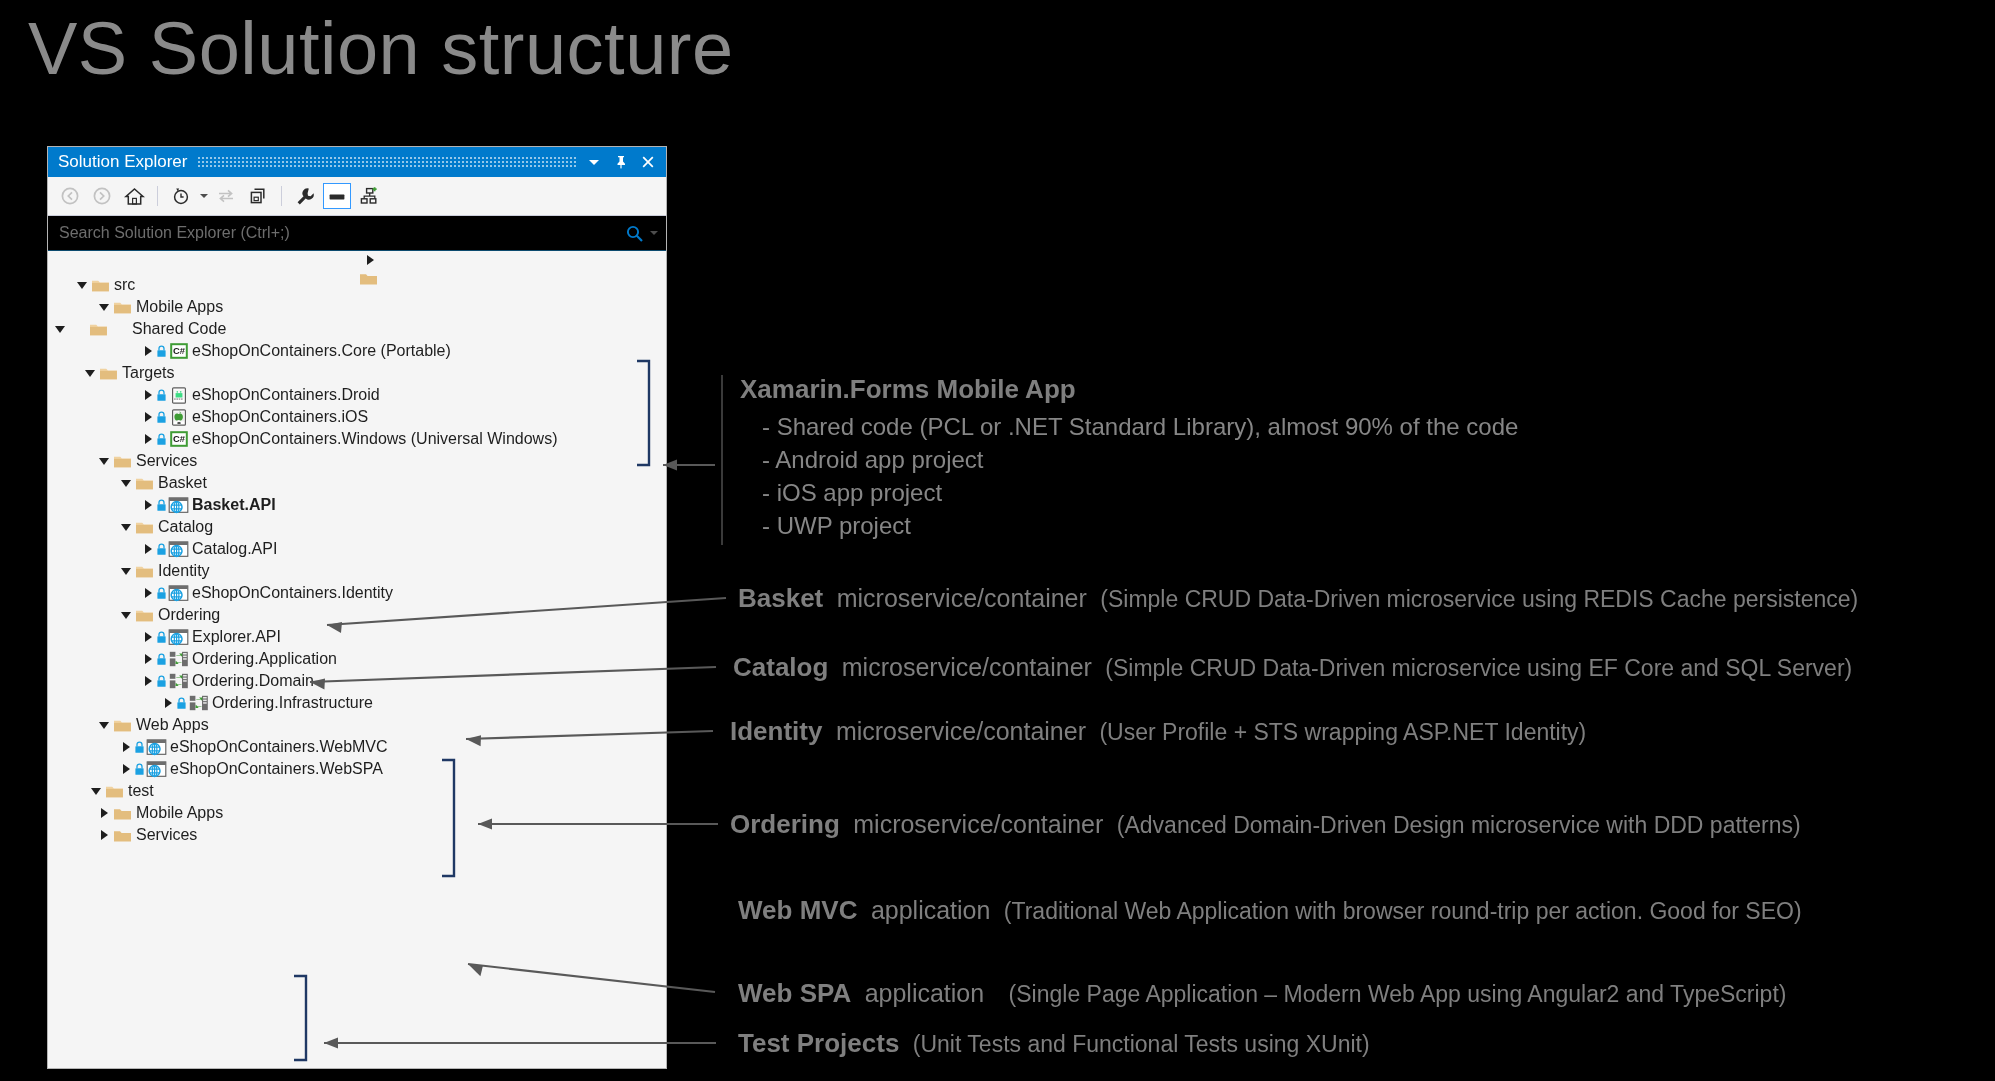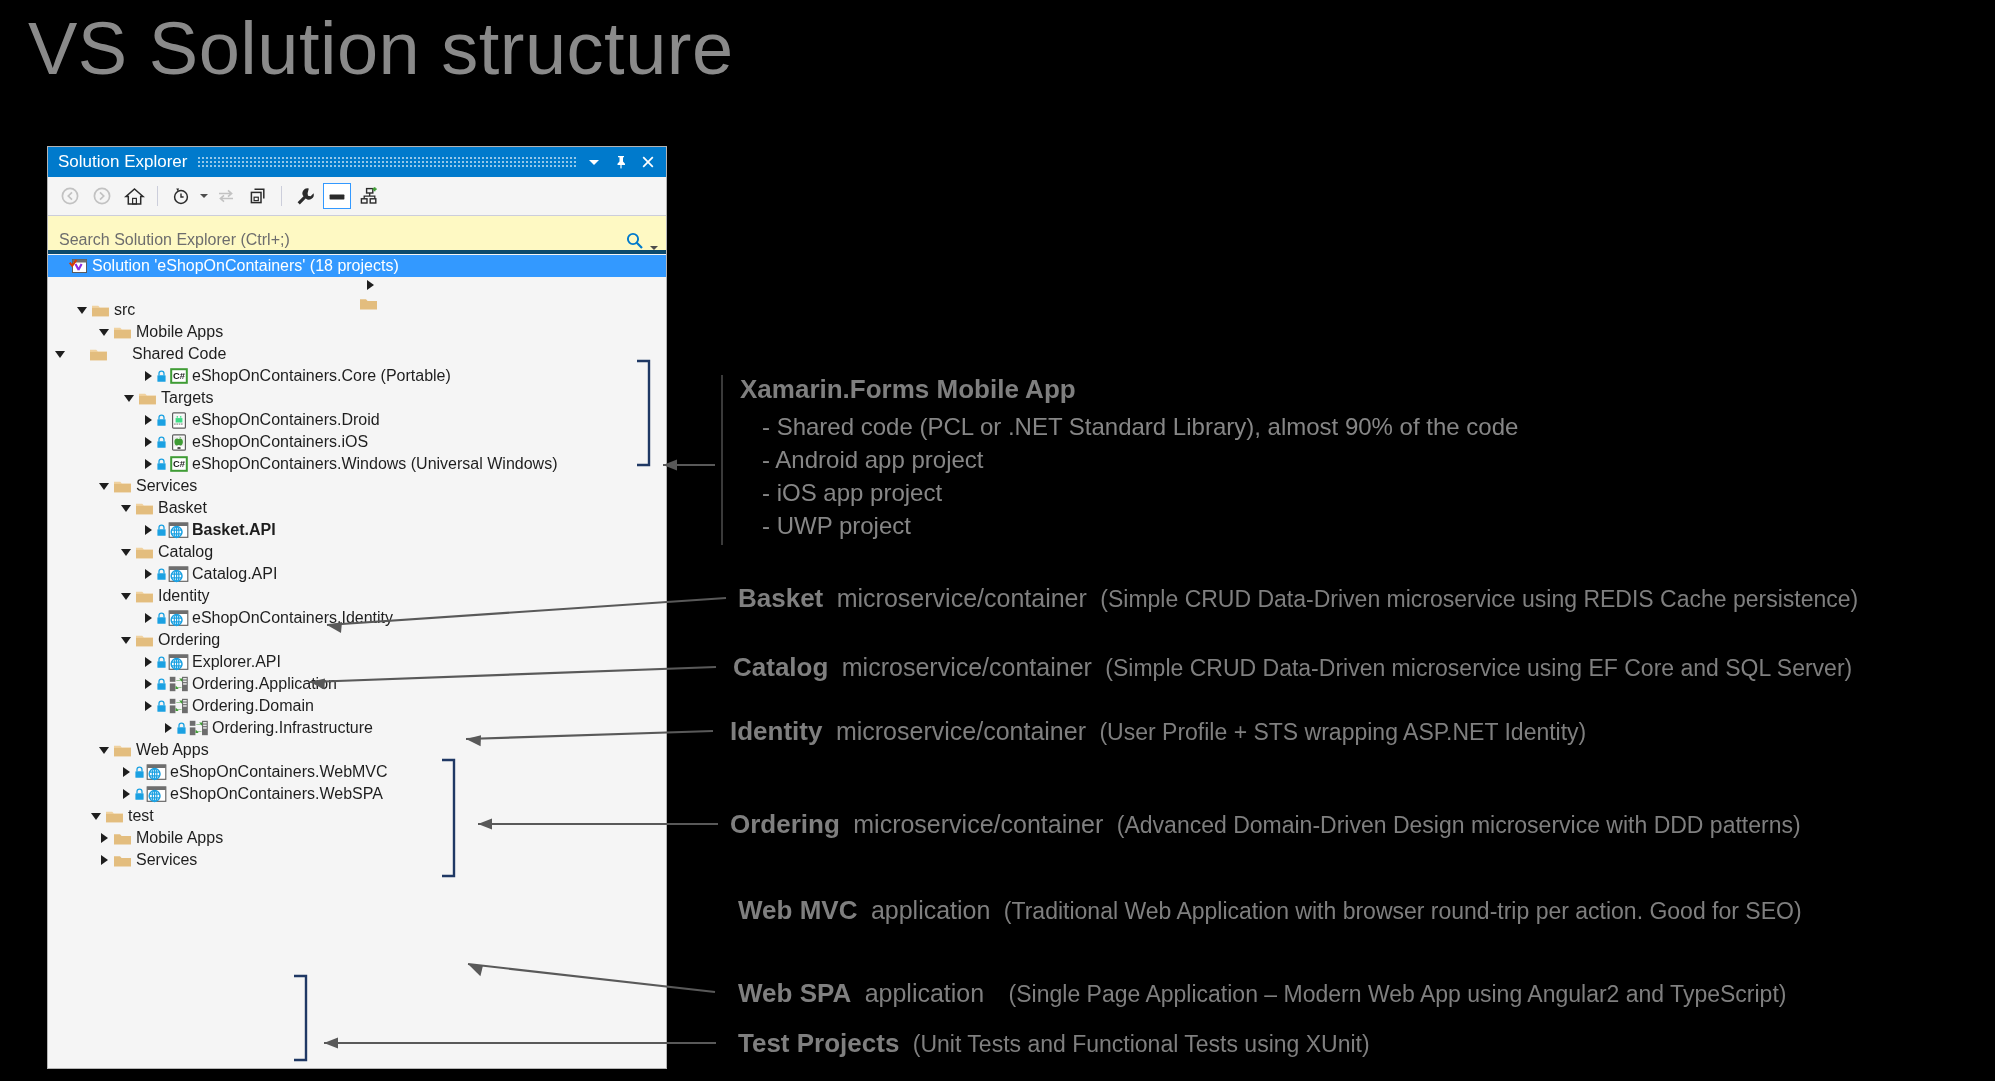--- a/index.html
+++ b/index.html
@@ -44,22 +44,22 @@
     border:1px solid transparent;box-sizing:border-box;
   }
   .tool-btn.sel{border:1px solid #3399ff;background:#fff;}
   .tool-sep{width:1px;height:20px;background:#cccedb;margin:0 5px;}
   .caret-dn{
     width:0;height:0;border-left:4px solid transparent;border-right:4px solid transparent;
     border-top:4px solid #4d4d4d;margin-left:1px;
   }
   
   .se-search{
-    height:34px;background:#fef9c3;border-bottom:4px solid #0c4a6e;
-    display:flex;align-items:flex-end;padding:0 8px 0 9px;flex:0 0 auto;
+    height:34px;background:#000000;border-bottom:1px solid #0c4a6e;
+    display:flex;align-items:center;padding:0 8px 0 9px;flex:0 0 auto;
   }
   .se-search-input{
     flex:1 1 auto;border:0;outline:0;background:transparent;
     font-family:"Liberation Sans", sans-serif;font-size:16px;color:#6d6d6d;
   }
   .se-search-input::placeholder{color:#6d6d6d;opacity:1;}
   
   .se-tree{
     flex:1 1 auto;background:#f5f5f5;overflow:hidden;padding-top:1px;
     position:relative;
@@ -185,32 +185,20 @@
     <span>
       <svg width="19" height="19" viewBox="0 0 19 19">
         <circle cx="8" cy="8" r="5.1" fill="none" stroke="#007acc" stroke-width="1.9"></circle>
         <path d="M11.8 11.8 L17 17" stroke="#007acc" stroke-width="2.2"></path>
       </svg>
     </span>
     <span class="caret-dn" style="margin-left:6px;"></span>
   </div>
 
   <div class="se-tree" id="tree-root">
-      <div class="node selected" style="padding-left: 4px;">
-        <span class="twisty"></span>
-        <span class="ico">
-          <svg width="19" height="17" viewBox="0 0 19 17">
-      <rect x="3.5" y="1.5" width="14" height="13" fill="#ffffff" stroke="#5c5c5c" stroke-width="1"></rect>
-      <rect x="3.5" y="1.5" width="14" height="3" fill="#707070"></rect>
-      <path d="M6.5 6 l3.2 6 M12.6 6 l-3.2 6" stroke="#8a2be2" stroke-width="2.1" fill="none"></path>
-      <path d="M0.8 4.6 l2.4 3.2 l4.2 -6" stroke="#d83b01" stroke-width="2.1" fill="none"></path>
-    </svg>
-        </span>
-        <span class="label">Solution 'eShopOnContainers' (18 projects)</span>
-      </div>
       <div class="node" style="padding-left: 26px; flex-direction: column;">
         <span class="twisty">
           <span class="tri-closed"></span>
         </span>
         <span class="ico">
           <svg width="19" height="15" viewBox="0 0 19 15">
       <path d="M1 3.2 h6 l1.6 1.8 h9.4 v8.6 H1 Z" fill="#e3bd7e"></path>
     </svg>
         </span>
         <span class="label">Solution Items</span>
@@ -262,21 +250,21 @@
   </svg>
         </span>
         <span class="ico">
           <svg width="18" height="16" viewBox="0 0 18 16">
       <rect x="1.2" y="1.2" width="15.6" height="13.6" fill="#ffffff" stroke="#3f9c35" stroke-width="2"></rect>
       <text x="9" y="11.4" font-size="9.4" font-family="Liberation Sans, sans-serif" fill="#1b1b1b" text-anchor="middle" font-weight="bold">C#</text>
     </svg>
         </span>
         <span class="label">eShopOnContainers.Core (Portable)</span>
       </div>
-      <div class="node" style="padding-left: 34px; margin-left: 39px;">
+      <div class="node" style="padding-left: 34px;">
         <span class="twisty">
           <span class="tri-open"></span>
         </span>
         <span class="ico">
           <svg width="19" height="15" viewBox="0 0 19 15">
       <path d="M1 2.8 h6.3 l1.5 1.7 h9.2 v8.8 H1 Z" fill="#f0d2a0"></path>
       <path d="M1 4.9 h16.9 v8.4 H1 Z" fill="#e3bd7e"></path>
     </svg>
         </span>
         <span class="label">Targets</span>

